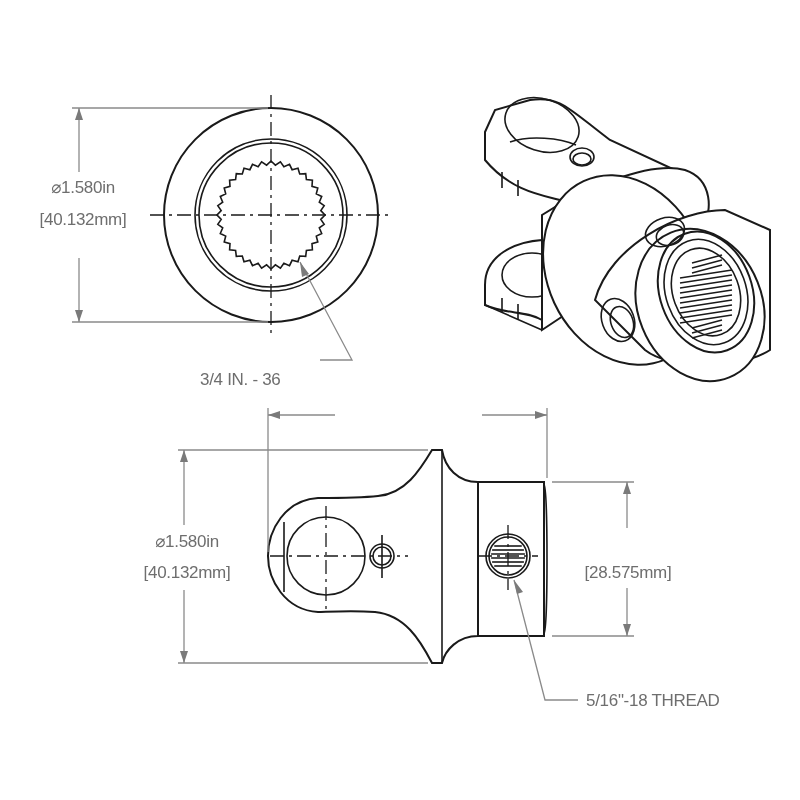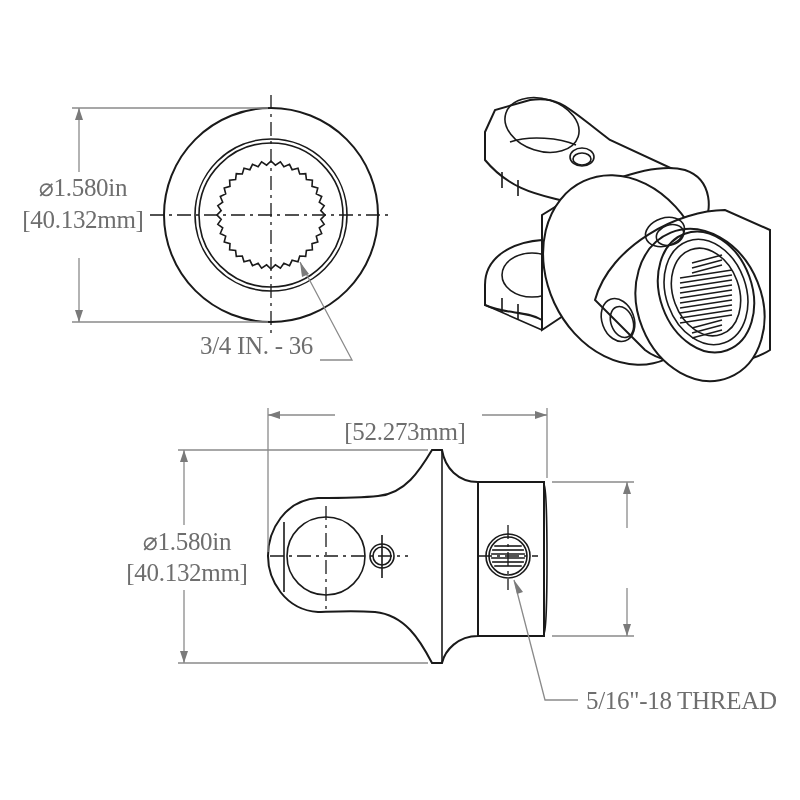--- a/index.html
+++ b/index.html
@@ -6,21 +6,21 @@
   body { width: 800px; height: 800px; overflow: hidden; }
   #stage { position: relative; width: 800px; height: 800px; }
   svg { position: absolute; left: 0; top: 0; }
   .part { fill: #ffffff; stroke: #1a1a1a; stroke-width: 2; }
   .thin { fill: none; stroke: #1a1a1a; stroke-width: 1.6; }
   .center { fill: none; stroke: #1a1a1a; stroke-width: 1.3; stroke-dasharray: 14 5 3 5; }
   .dim { fill: none; stroke: #8a8a8a; stroke-width: 1.3; }
   .arrow { fill: #7a7a7a; stroke: none; }
   .lbl {
     position: absolute; color: #6e6e6e;
-    font-family: Liberation Serif, serif; font-size: 25px; line-height: 23px;
+    font-family: Liberation Sans, sans-serif; font-size: 17px; line-height: 23px;
     white-space: nowrap; letter-spacing: -0.3px;
   }
   .lbl.c { text-align: center; }
 </style>
 </head>
 <body>
 
 <div id="stage">
 <svg width="800" height="800" viewBox="0 0 800 800">
   <defs>
@@ -142,18 +142,18 @@
     <line x1="627" y1="482" x2="627" y2="528" class="dim" marker-start="url(#ah)"></line>
     <line x1="627" y1="588" x2="627" y2="636" class="dim" marker-end="url(#ah)"></line>
 
     <polyline points="514,580 545,700 578,700" class="dim"></polyline>
     <path d="M514,580 l3,14 l6,-2 z" class="arrow"></path>
   </g>
 </svg>
 
 <div class="lbl c" style="left:8px; top:176px; width:150px;">⌀1.580in</div>
 <div class="lbl c" style="left:8px; top:208px; width:150px;">[40.132mm]</div>
-<div class="lbl" style="left:200px; top:334px;">3/4 IN. - 36</div>
-<div class="lbl c" style="left:330px; top:420px; width:150px;">[52.273mm]</div>
+<div class="lbl" style="left:200px; top:368px;">3/4 IN. - 36</div>
 <div class="lbl c" style="left:112px; top:530px; width:150px;">⌀1.580in</div>
 <div class="lbl c" style="left:112px; top:561px; width:150px;">[40.132mm]</div>
+<div class="lbl c" style="left:553px; top:561px; width:150px;">[28.575mm]</div>
 <div class="lbl" style="left:586px; top:689px;">5/16"-18 THREAD</div>
 </div>
 
 </body></html>

